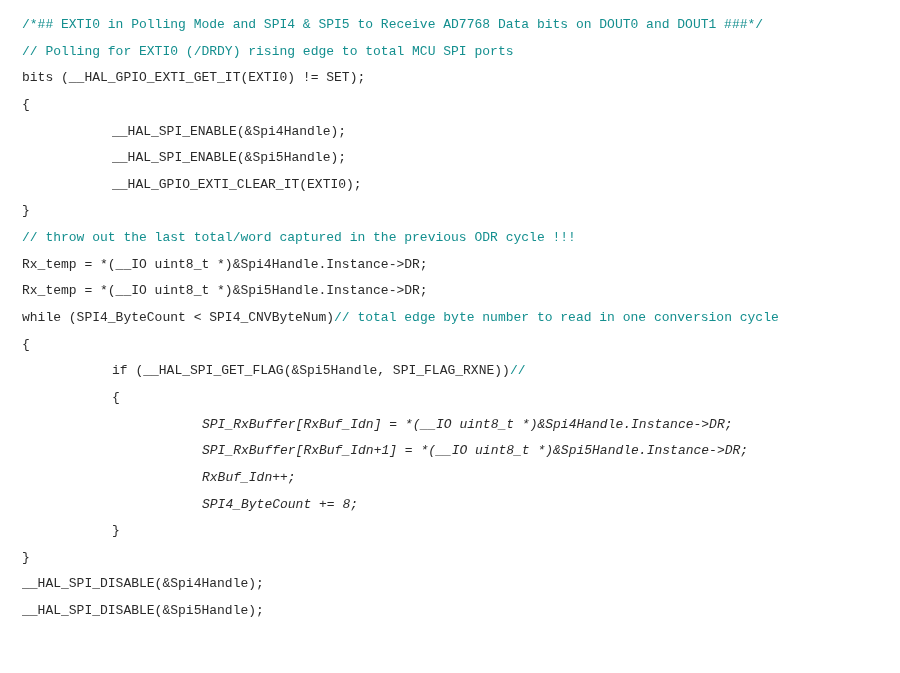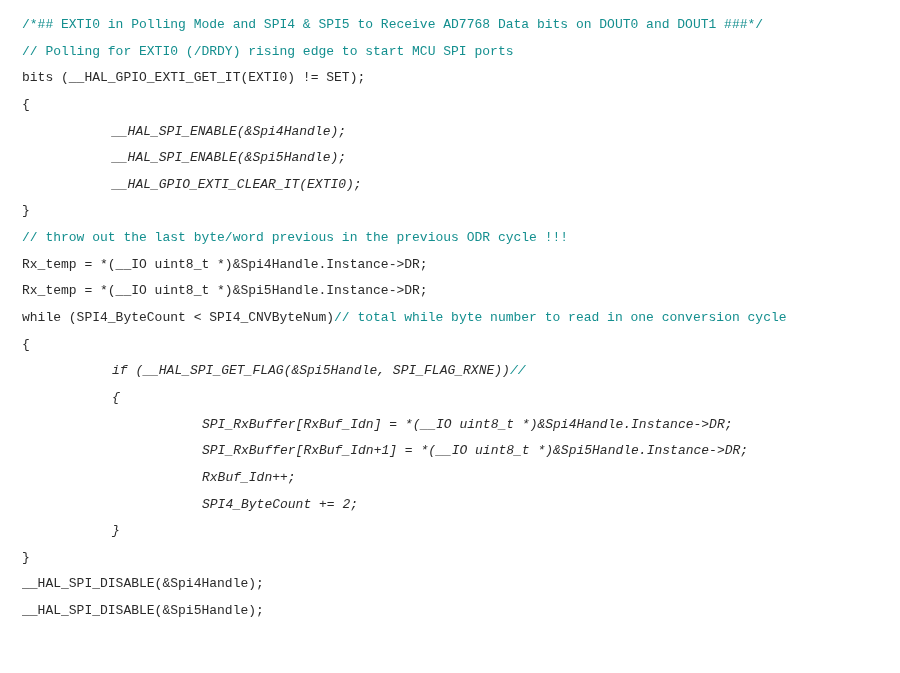--- a/index.html
+++ b/index.html
@@ -8,41 +8,41 @@
     font-family: "Courier New", Courier, monospace;
     font-size: 13px;
     line-height: 2.05;
     color: #2a2a2a;
     background: #fff;
     width: 900px;
     box-sizing: border-box;
   }
   .line { white-space: pre; }
   .comment { color: #148f8f; margin-top: 32px; }
-  .ind1 { padding-left: 90px; font-style: italic; }
+  .ind1 { padding-left: 90px; }
   .ind2 { padding-left: 180px; font-style: italic; }
 </style>
 </head>
 <body>
 
 <div class="line"><span class="comment">/*## EXTI0 in Polling Mode and SPI4 &amp; SPI5 to Receive AD7768 Data bits on DOUT0 and DOUT1 ###*/</span></div>
-<div class="line"><span class="comment">// Polling for EXTI0 (/DRDY) rising edge to start MCU SPI ports</span></div>
+<div class="line"><span class="comment">// Polling for EXTI0 (/DRDY) rising edge to total MCU SPI ports</span></div>
 <div class="line"><span>bits (__HAL_GPIO_EXTI_GET_IT(EXTI0) != SET);</span></div>
 <div class="line"><span>{</span></div>
 <div class="line ind1"><span>__HAL_SPI_ENABLE(&amp;Spi4Handle);</span></div>
 <div class="line ind1"><span>__HAL_SPI_ENABLE(&amp;Spi5Handle);</span></div>
 <div class="line ind1"><span>__HAL_GPIO_EXTI_CLEAR_IT(EXTI0);</span></div>
 <div class="line"><span>}</span></div>
-<div class="line"><span class="comment">// throw out the last byte/word previous in the previous ODR cycle !!!</span></div>
+<div class="line"><span class="comment">// throw out the last total/word captured in the previous ODR cycle !!!</span></div>
 <div class="line"><span>Rx_temp = *(__IO uint8_t *)&amp;Spi4Handle.Instance-&gt;DR;</span></div>
 <div class="line"><span>Rx_temp = *(__IO uint8_t *)&amp;Spi5Handle.Instance-&gt;DR;</span></div>
-<div class="line"><span>while (SPI4_ByteCount &lt; SPI4_CNVByteNum)</span><span class="comment">// total while byte number to read in one conversion cycle</span></div>
+<div class="line"><span>while (SPI4_ByteCount &lt; SPI4_CNVByteNum)</span><span class="comment">// total edge byte number to read in one conversion cycle</span></div>
 <div class="line"><span>{</span></div>
 <div class="line ind1"><span>if (__HAL_SPI_GET_FLAG(&amp;Spi5Handle, SPI_FLAG_RXNE))</span><span class="comment">//</span></div>
 <div class="line ind1"><span>{</span></div>
 <div class="line ind2"><span>SPI_RxBuffer[RxBuf_Idn] = *(__IO uint8_t *)&amp;Spi4Handle.Instance-&gt;DR;</span></div>
 <div class="line ind2"><span>SPI_RxBuffer[RxBuf_Idn+1] = *(__IO uint8_t *)&amp;Spi5Handle.Instance-&gt;DR;</span></div>
 <div class="line ind2"><span>RxBuf_Idn++;</span></div>
-<div class="line ind2"><span>SPI4_ByteCount += 2;</span></div>
+<div class="line ind2"><span>SPI4_ByteCount += 8;</span></div>
 <div class="line ind1"><span>}</span></div>
 <div class="line"><span>}</span></div>
 <div class="line"><span>__HAL_SPI_DISABLE(&amp;Spi4Handle);</span></div>
 <div class="line"><span>__HAL_SPI_DISABLE(&amp;Spi5Handle);</span></div>
 
 </body></html>

